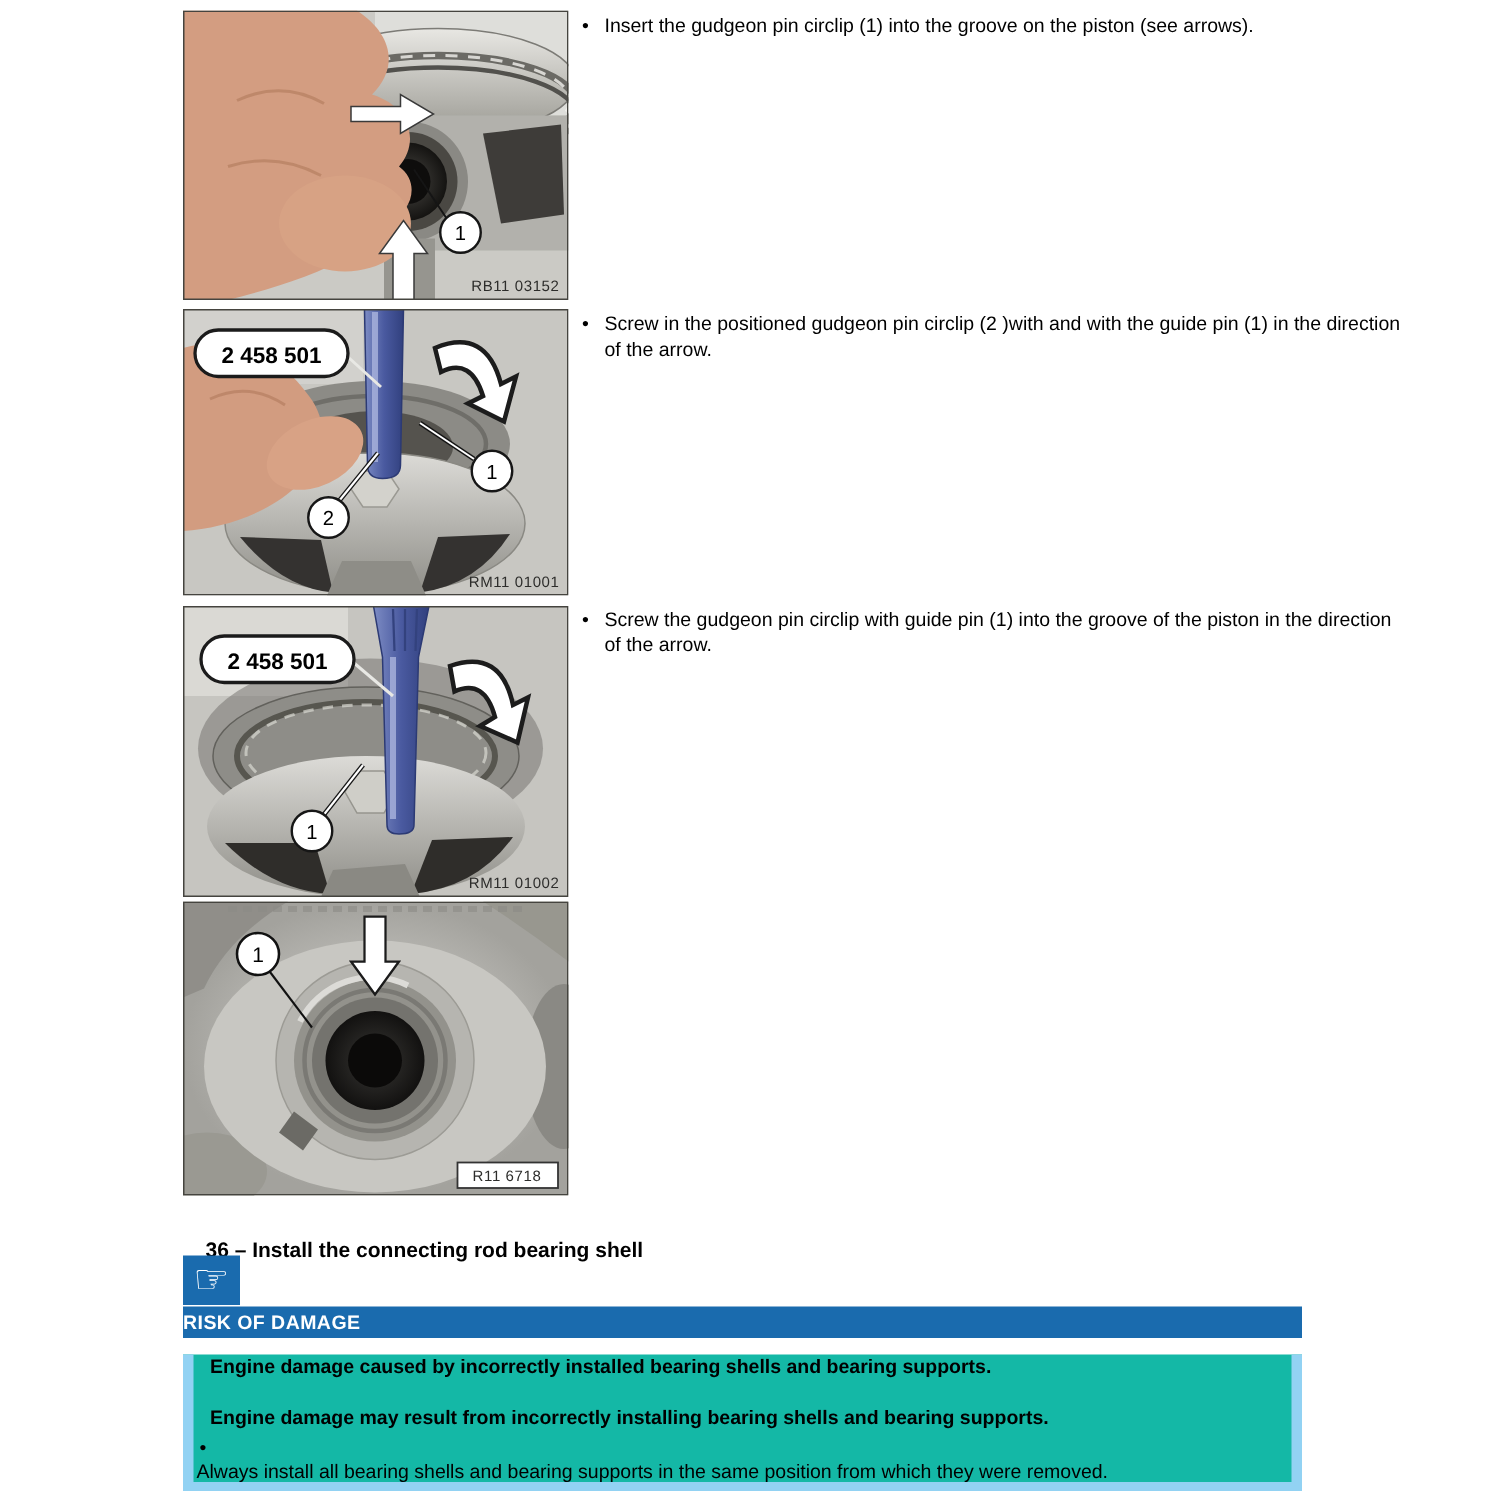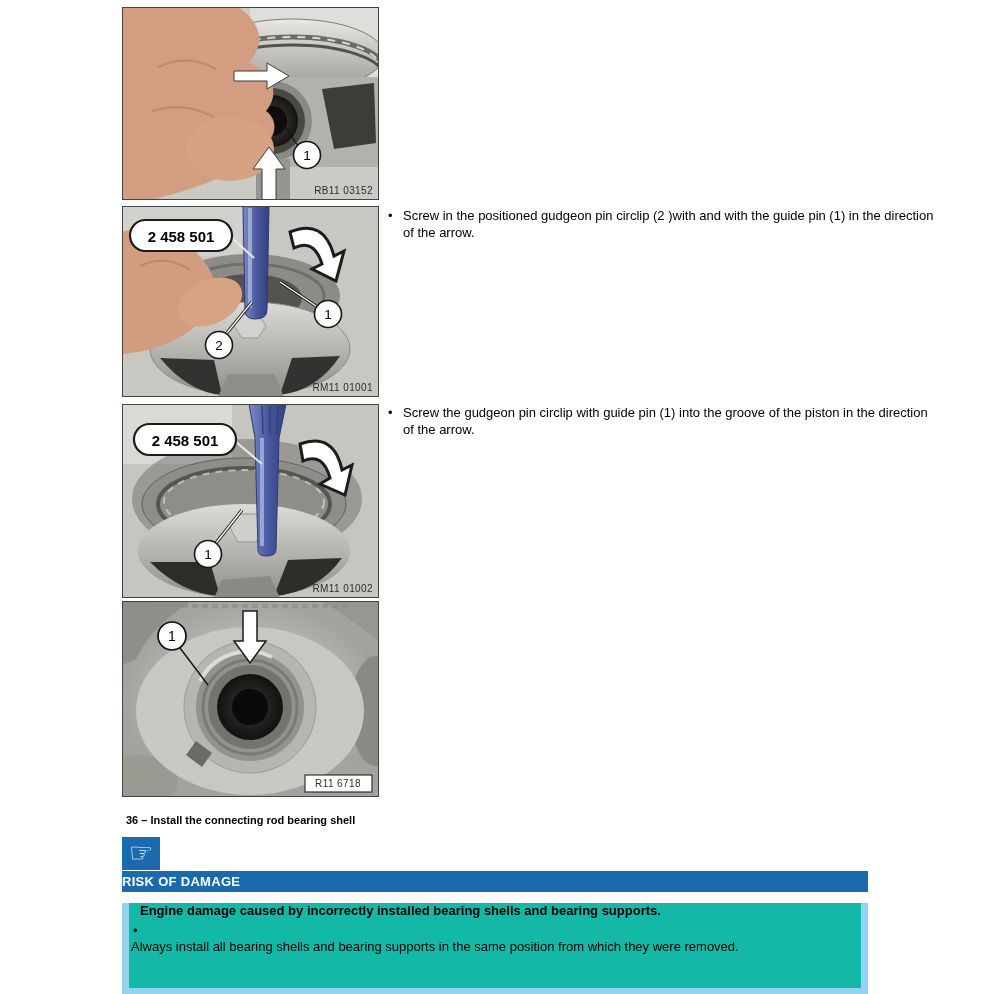--- a/index.html
+++ b/index.html
@@ -15,21 +15,21 @@
   #photo4{top:601px;height:196px;}
 
   
   .bullet-row{position:absolute;left:388px;width:548px;display:flex;font-size:13px;line-height:16.5px;}
   .bullet-row .dot{width:15px;flex:none;}
   .dot::before{content:"\2022";}
   .bullet-row p{margin:0;flex:1;}
   #b1{top:9px;} #b2{top:208px;justify-content:space-between;} #b3{top:405px;} #b4{top:604px;}
 
   
-  .section-heading{position:absolute;left:122px;top:810px;margin:4px;font-size:11px;font-weight:bold;}
+  .section-heading{position:absolute;left:122px;top:810px;margin:15px;font-size:14px;font-weight:bold;}
 
   
   .note-icon{position:absolute;left:122px;top:837px;width:38px;height:33px;background:#1a6bae;
              display:flex;align-items:center;justify-content:center;}
   .note-icon .hand{color:#fff;font-size:27px;line-height:1;}
   .note-icon .hand::before{content:"\261E";}
 
   
   .warning{position:absolute;left:122px;top:871px;width:746px;}
   .warn-title{background:#1a6bae;color:#fff;font-weight:bold;font-size:13px;height:21px;
@@ -206,39 +206,44 @@
       <polygon points="121,10 135,10 135,40 144,40 128,62 112,40 121,40" fill="#ffffff" stroke="#1b1b1b" stroke-width="1.5"></polygon>
       <line x1="58" y1="47" x2="86" y2="84" stroke="#111" stroke-width="1.4"></line>
       <circle cx="50" cy="35" r="14" fill="#fff" stroke="#111" stroke-width="1.7"></circle>
       <text x="50" y="40" text-anchor="middle" font-size="14">1</text>
       <rect x="183" y="174" width="67" height="17" fill="#fff" stroke="#333" stroke-width="1.2"></rect>
       <text x="216" y="186" text-anchor="middle" font-size="10" class="code-text">R11 6718</text>
       <rect x=".5" y=".5" width="256" height="195" fill="none" stroke="#45443f"></rect>
     </svg>
   </figure>
 
+  <div class="bullet-row" id="b1">
+    <span class="dot"></span>
+    <p>Insert the gudgeon pin circlip (1) into the groove on the piston (see arrows).</p>
+  </div>
   <div class="bullet-row" id="b2">
     <span class="dot"></span>
     <p>Screw in the positioned gudgeon pin circlip (2 )with and with the guide pin (1) in the direction of the arrow.</p>
   </div>
   <div class="bullet-row" id="b3">
     <span class="dot"></span>
     <p>Screw the gudgeon pin circlip with guide pin (1) into the groove of the piston in the direction of the arrow.</p>
   </div>
 
   <h2 class="section-heading">36 – Install the connecting rod bearing shell</h2>
 
   <div class="note-icon">
     <span class="hand"></span>
   </div>
 
   <div class="warning">
     <div class="warn-title">RISK OF DAMAGE</div>
     <div class="warn-body">
       <p class="bold-line">Engine damage caused by incorrectly installed bearing shells and bearing supports.</p>
+      <p class="bold-line second">Engine damage may result from incorrectly installing bearing shells and bearing supports.</p>
       <div class="warn-bullet">
         <span class="dot"></span>
         <p>Always install all bearing shells and bearing supports in the same position from which they were removed.</p>
       </div>
     </div>
   </div>
 
 </div>
 
 </body></html>

